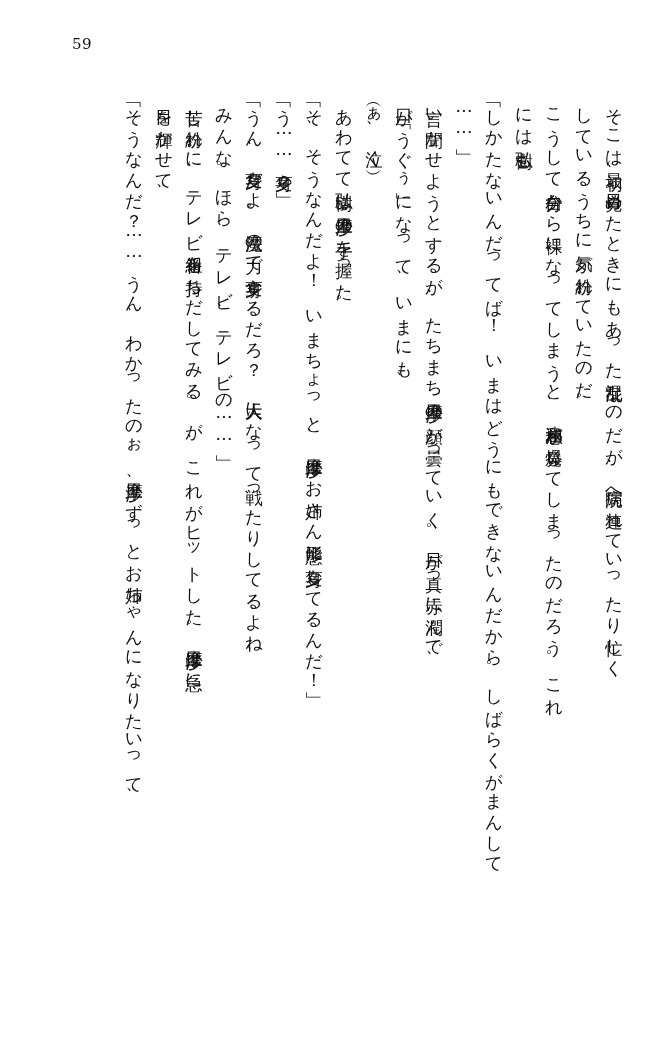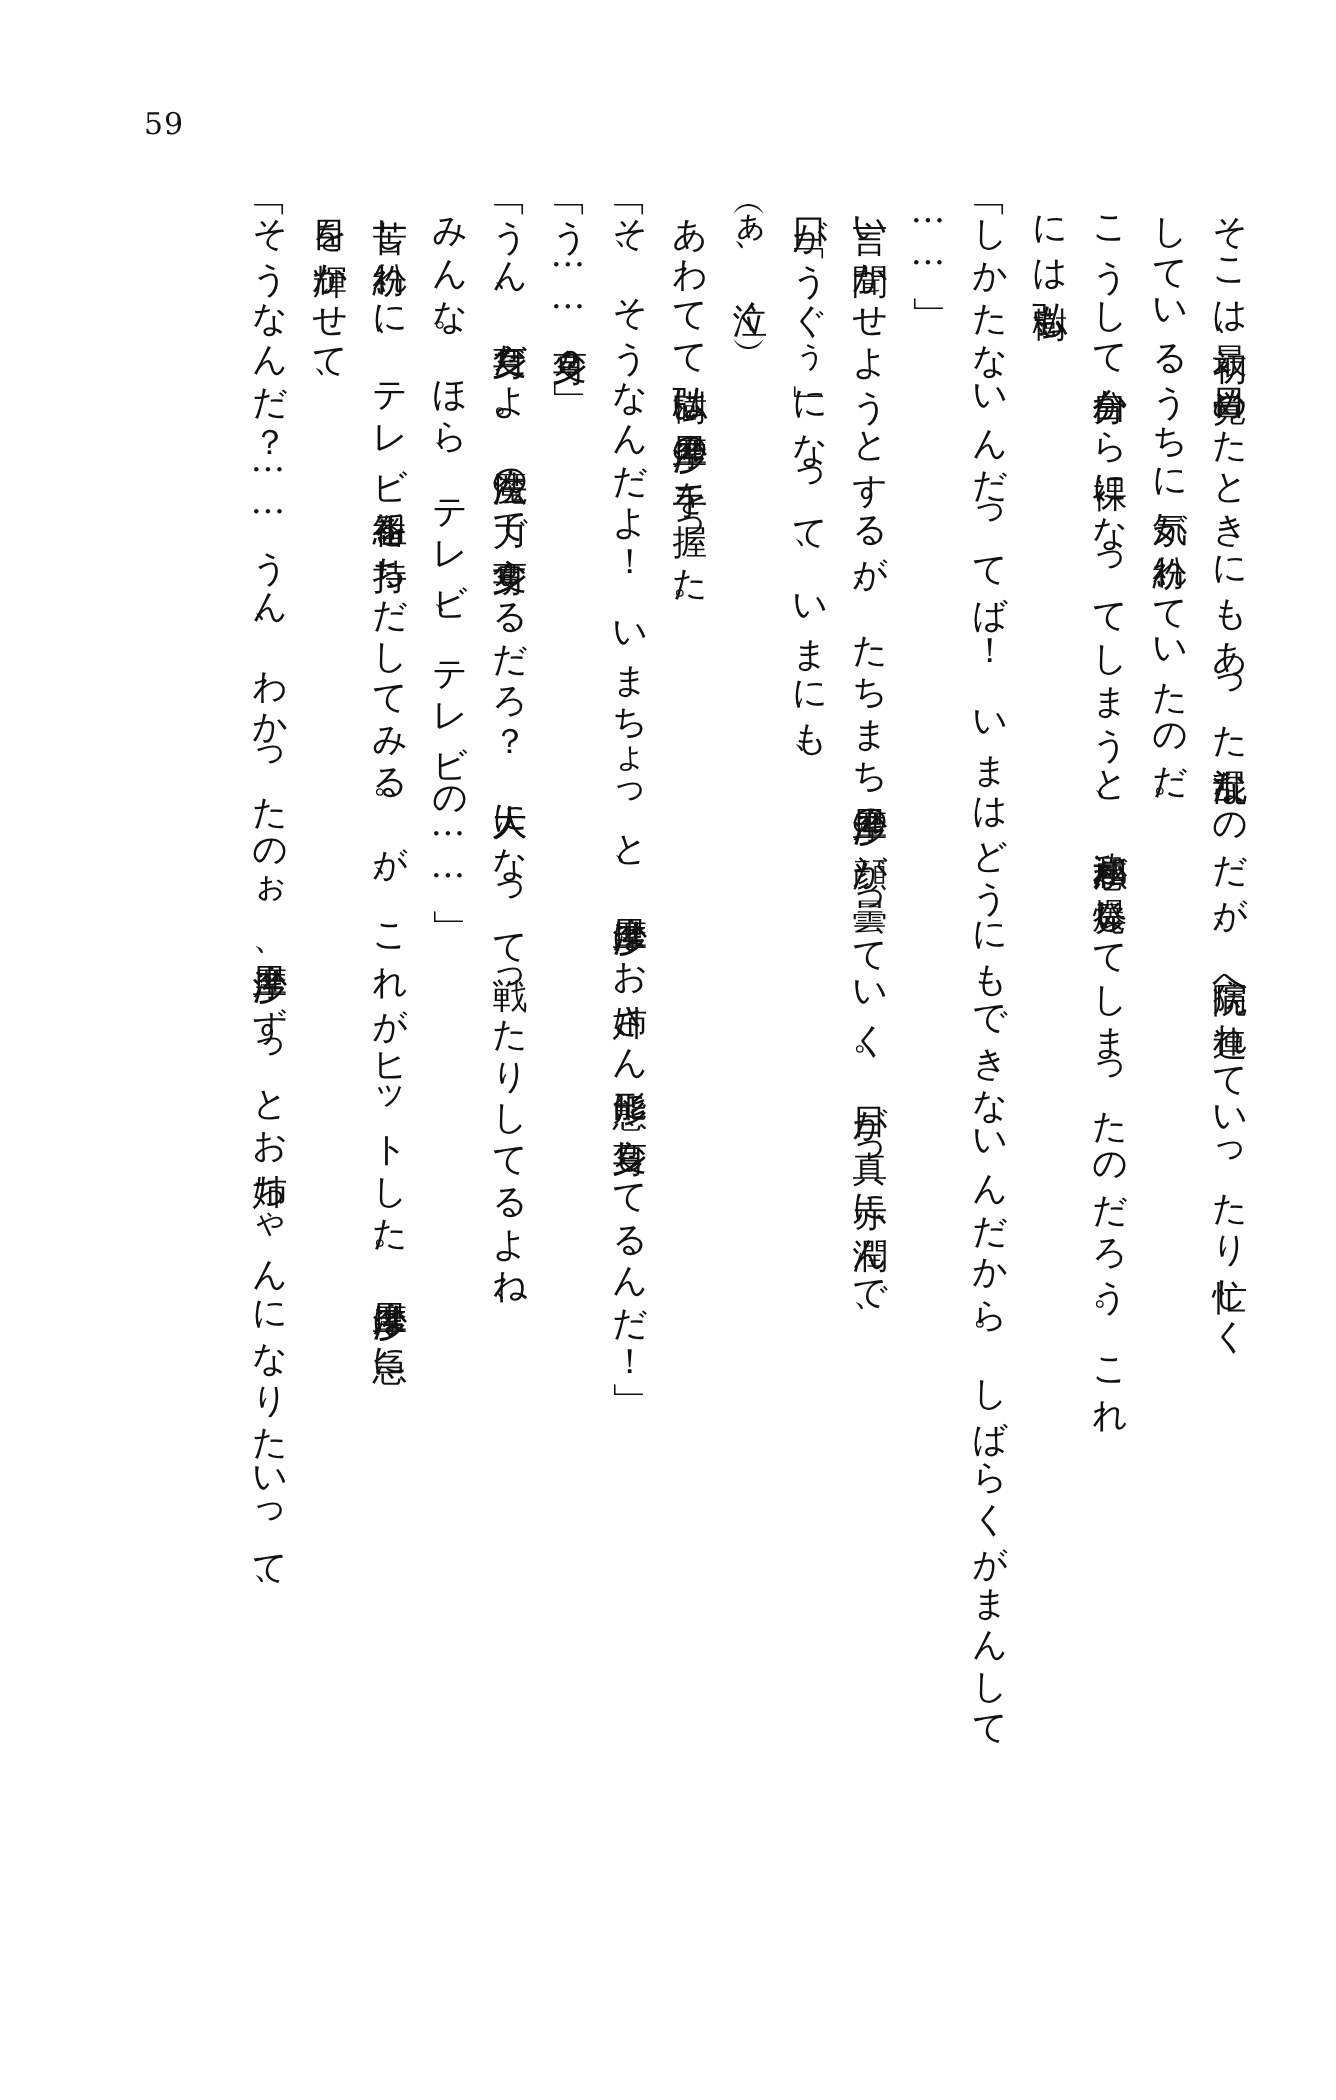--- a/index.html
+++ b/index.html
@@ -16,21 +16,21 @@
   }
   .page {
     position: relative;
     width: 668px;
     height: 1050px;
     background: #ffffff;
     box-sizing: border-box;
   }
   .page-number {
     position: absolute;
-    top: 53px;
+    top: 35px;
     left: 72px;
     font-size: 15px;
     letter-spacing: 0.5px;
     color: #111111;
     font-family: "DejaVu Serif", "Liberation Serif", serif;
   }
   .text-body {
     position: absolute;
     top: 96px;
     right: 46px;

